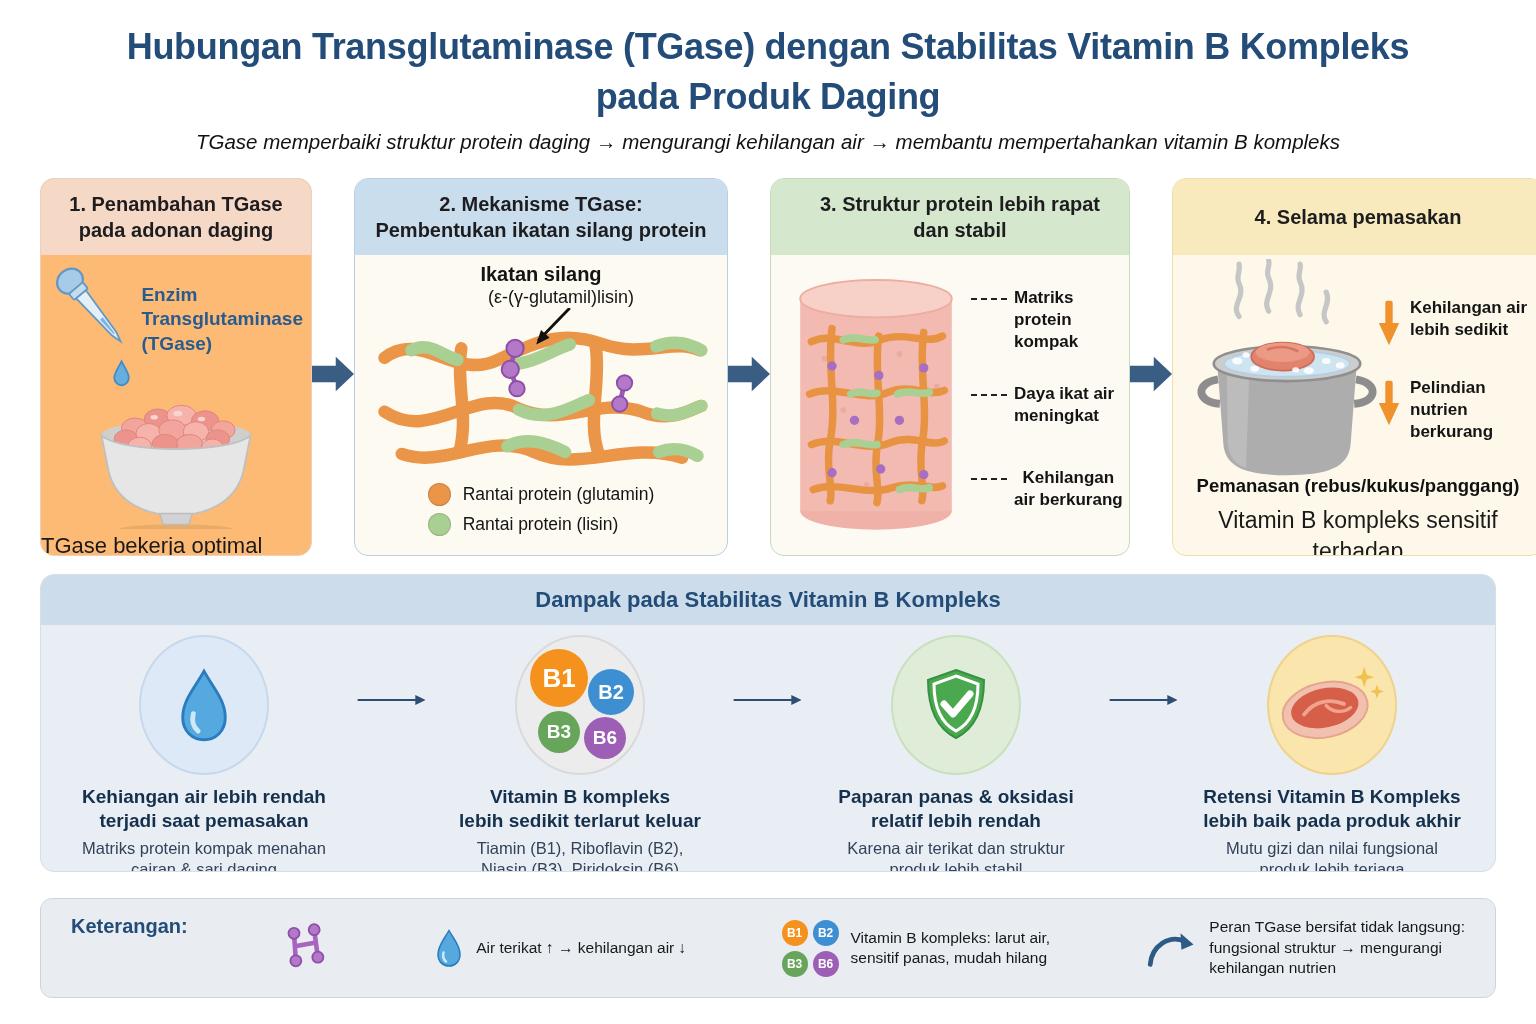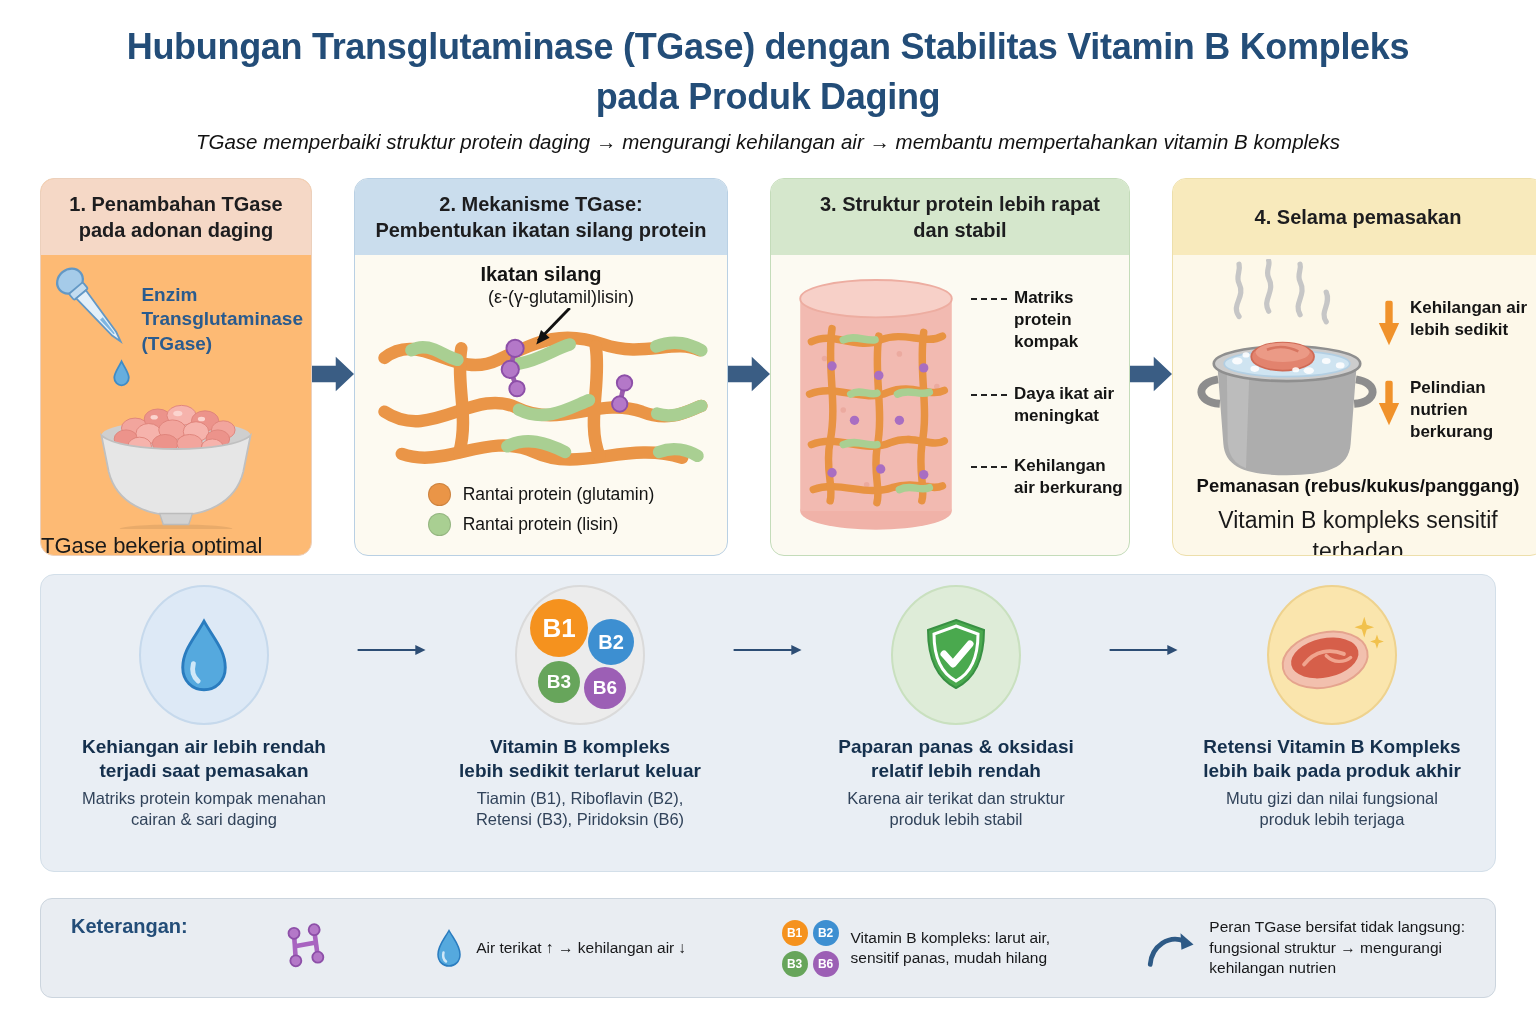--- a/index.html
+++ b/index.html
@@ -49,21 +49,21 @@
   .p2-dot.glutamin { background:#ea9547; }
   .p2-dot.lisin { background:#a9cf92; }
   .p2-leg-txt { font-size:17.5px; color:#141414; }
 
   
   .p3-cyl { position:absolute; left:16px; top:10px; }
   .p3-labels { position:absolute; right:6px; top:0; width:152px; height:100%; }
   .p3-label { position:absolute; display:flex; }
   .p3-dash { width:36px; border-top:2.5px dashed #222; margin-top:11px; margin-right:7px; flex:0 0 36px; }
   .p3-label-txt { font-size:17px; font-weight:600; color:#141414; line-height:1.3; }
-  .p3-l1 { top:32px; } .p3-l2 { top:128px; } .p3-l3 { top:200px; }
+  .p3-l1 { top:32px; } .p3-l2 { top:128px; } .p3-l3 { top:212px;text-align:center; }
 
   
   .p4-pot { position:absolute; left:4px; top:4px; }
   .p4-benefits { position:absolute; right:4px; top:42px; width:162px; }
   .p4-benefit { display:flex; margin-bottom:30px; }
   .p4-benefit svg { flex:0 0 24px; margin-right:9px; margin-top:2px; }
   .p4-benefit-txt { font-size:17px; font-weight:bold; color:#151515; line-height:1.3; }
   .p4-heat { position:absolute; top:220px; left:0; width:100%; text-align:center; font-size:18.5px; font-weight:bold; color:#111; }
   .p4-caption { position:absolute; top:250px; left:8px; right:8px; text-align:center; font-size:23px; color:#1a1a1a; line-height:1.34; }
 
@@ -359,20 +359,21 @@
           </div>
         </div>
         <div class="p4-heat">Pemanasan (rebus/kukus/panggang)</div>
         <div class="p4-caption prel">Vitamin B kompleks sensitif terhadap
 panas dan larut air</div>
       </div>
     </div>
   </div>
 
   <div class="impact">
+    <div class="impact-head">Dampak pada Stabilitas Vitamin B Kompleks</div>
     <div class="impact-body">
 
       <div class="impact-item">
         <div class="icon-ellipse ie-water">
           <svg width="58" height="76" viewBox="0 0 60 78">
             <path d="M30,4 C40,22 52,34 52,52 C52,66 42,75 30,75 C18,75 8,66 8,52 C8,34 20,22 30,4 Z" fill="#55a9de" stroke="#2a7cbf" stroke-width="3"></path>
             <path d="M19,48 C17,56 19,62 24,66" stroke="#cfe8f8" stroke-width="5" fill="none" stroke-linecap="round"></path>
           </svg>
         </div>
         <div class="impact-heading prel">Kehiangan air lebih rendah
@@ -391,21 +392,21 @@
       <div class="impact-item">
         <div class="icon-ellipse ie-vitamin">
           <span class="vit-circle vc-b1">B1</span>
           <span class="vit-circle vc-b2">B2</span>
           <span class="vit-circle vc-b3">B3</span>
           <span class="vit-circle vc-b6">B6</span>
         </div>
         <div class="impact-heading prel">Vitamin B kompleks
 lebih sedikit terlarut keluar</div>
         <div class="impact-sub prel">Tiamin (B1), Riboflavin (B2),
-Retensi (B3), Piridoksin (B6)</div>
+Niasin (B3), Piridoksin (B6)</div>
       </div>
 
       <div class="impact-gap">
         <svg width="70" height="18" viewBox="0 0 96 18">
           <line x1="2" y1="9" x2="80" y2="9" stroke="#2d4d74" stroke-width="3" stroke-linecap="round"></line>
           <polygon points="80,2 94,9 80,16" fill="#2d4d74"></polygon>
         </svg>
       </div>
 
       <div class="impact-item">

